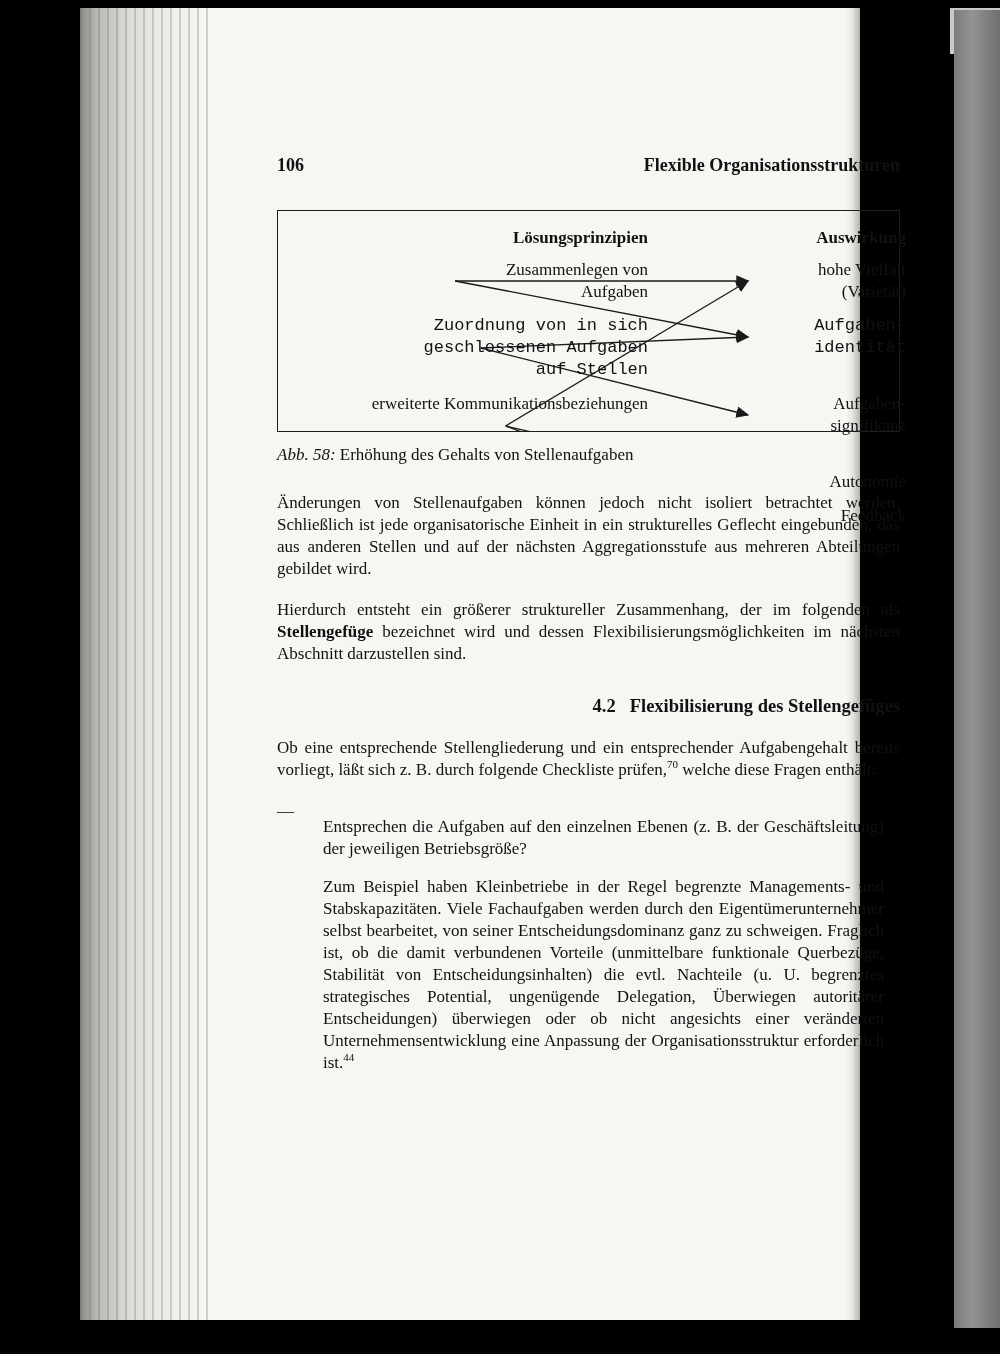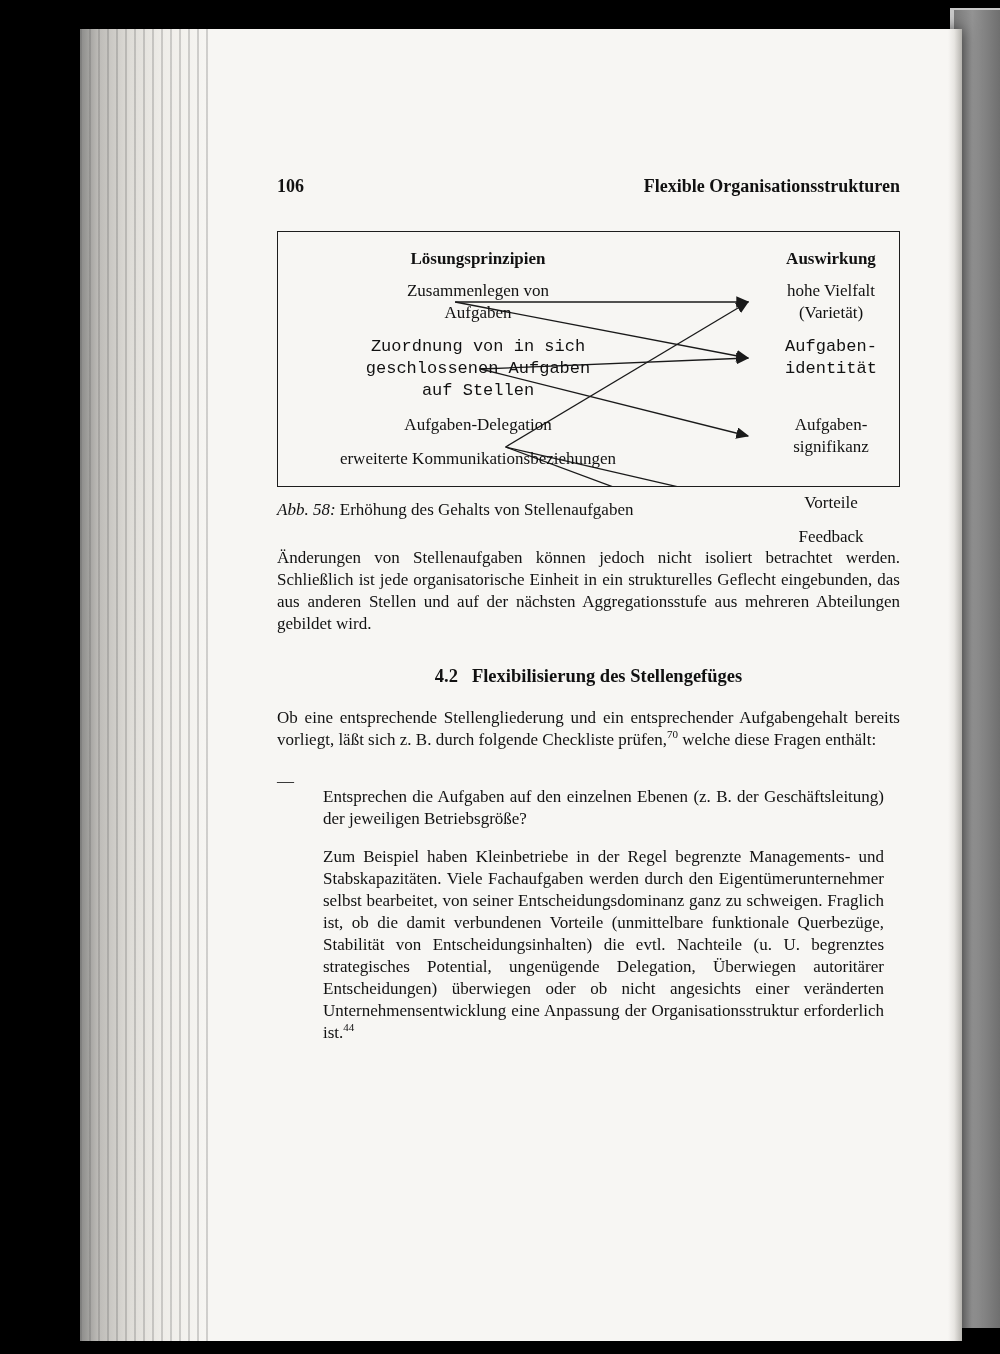--- a/index.html
+++ b/index.html
@@ -15,21 +15,21 @@
   .right-band{
     position:absolute; top:10px; bottom:26px; right:0; width:46px;
     background:linear-gradient(90deg,#7b7b7b 0,#939393 40%,#6f6f6f 100%);
   }
   .right-band-top{
     position:absolute; top:8px; right:0; width:50px; height:46px;
     background:#c9c9c9;
   }
   
   .page{
-    position:absolute; left:80px; top:29px; width:882px; height:1312px;
+    position:absolute; left:80px; top:8px; width:780px; height:1312px;
     background:#f7f6f3;
     box-shadow:0 0 14px rgba(0,0,0,.6);
   }
   
   .spine{
     position:absolute; left:0; top:0; bottom:0; width:130px;
     background:
       repeating-linear-gradient(90deg,
         rgba(90,90,90,.25) 0 2px, rgba(255,255,255,0) 2px 9px),
       linear-gradient(90deg,#8a8a88 0,#bdbbb7 14%,#dedcd7 38%,#efede9 64%,#f7f6f3 100%);
@@ -47,41 +47,41 @@
   .page-header{
     display:flex; justify-content:space-between;
     font-weight:bold; font-size:18px; margin-bottom:34px;
   }
   
   .figure-box{
     position:relative;
     border:1.6px solid #1d1d1d;
     padding:16px 30px 16px 30px;
     background:transparent;
-    text-align:center;
+    text-align:right;
   }
   .fig-col-left{position:relative; width:340px; z-index:2;}
   .fig-col-right{position:absolute; left:478px; top:16px; width:150px; z-index:2;}
   .fig-header{font-weight:bold; height:22px; margin-bottom:10px;}
   .slot-a{height:56px;} .slot-b{height:78px;font-family:Liberation Mono, monospace;} .slot-c{height:78px;}
   .slot-d{height:34px;} .slot-e{height:22px;}
   .fig-item,.fig-ritem{
     display:inline-block; white-space:pre-line; vertical-align:top;
   }
   .fig-arrows{
     position:absolute; left:0; top:0; width:100%; height:100%;
     z-index:1; pointer-events:none;
   }
   .figure-caption{margin:12px 0 26px 0; text-align:left;}
   .caption-label{font-style:italic;margin-top:31px;}
   
   .para{margin:7px 0 19px 0;}
   .section-heading{
     font-weight:bold; font-size:18.5px;
-    margin:30px 0 20px 0; text-align:center;
+    margin:30px 0 20px 0; text-align:right;
   }
   .section-heading .num{margin-right:14px;}
   sup{font-size:11px; line-height:0; vertical-align:super;}
   .bullet{display:flex; margin:0 0 19px 0;}
   .bullet-marker{width:30px; flex:0 0 30px;}
   .bullet-text{flex:1;}
   .bullet-text p{margin:16px;}
   b{font-weight:bold;}
 </style>
 </head>
@@ -119,44 +119,44 @@
           <line x1="311.171875" y1="305" x2="470" y2="305" stroke="#1a1a1a" stroke-width="1.3" marker-end="url(#ah)"></line>
         </svg>
 
       <div class="fig-col-left">
         <div class="fig-header">Lösungsprinzipien</div>
         <div class="slot-a"><span class="fig-item">Zusammenlegen von
 Aufgaben</span></div>
         <div class="slot-b"><span class="fig-item">Zuordnung von in sich
 geschlossenen Aufgaben
 auf Stellen</span></div>
-        <div class="slot-d"><span class="fig-item">Aufgaben-Delegation</span></div>
         <div class="slot-e"><span class="fig-item">erweiterte Kommunikationsbeziehungen</span></div>
       </div>
 
       <div class="fig-col-right">
         <div class="fig-header">Auswirkung</div>
         <div class="slot-a"><span class="fig-ritem">hohe Vielfalt
 (Varietät)</span></div>
         <div class="slot-b"><span class="fig-ritem">Aufgaben-
 identität</span></div>
         <div class="slot-c"><span class="fig-ritem">Aufgaben-
 signifikanz</span></div>
-        <div class="slot-d"><span class="fig-ritem">Vorteile</span></div>
+        <div class="slot-d"><span class="fig-ritem">Autonomie</span></div>
         <div class="slot-e"><span class="fig-ritem">Feedback</span></div>
       </div>
     </div>
 
     <div class="figure-caption">
       <span class="caption-label">Abb. 58:</span>
       <span>Erhöhung des Gehalts von Stellenaufgaben</span>
     </div>
 
     <p class="para">Änderungen von Stellenaufgaben können jedoch nicht isoliert betrachtet werden. Schließlich ist jede organisatorische Einheit in ein strukturelles Geflecht eingebunden, das aus anderen Stellen und auf der nächsten Aggregationsstufe aus mehreren Abteilungen gebildet wird.</p>
 
+    <p class="para"><span>Hierdurch entsteht ein größerer struktureller Zusammenhang, der im folgenden als </span><b>Stellengefüge</b><span> bezeichnet wird und dessen Flexibilisierungsmöglichkeiten im nächsten Abschnitt darzustellen sind.</span></p>
 
     <div class="section-heading">
       <span class="num">4.2</span><span>Flexibilisierung des Stellengefüges</span>
     </div>
 
     <p class="para"><span>Ob eine entsprechende Stellengliederung und ein entsprechender Aufgabengehalt bereits vorliegt, läßt sich z. B. durch folgende Checkliste prüfen,</span><sup>70</sup><span> welche diese Fragen enthält:</span></p>
 
     <div class="bullet">
       <div class="bullet-marker">—</div>
       <div class="bullet-text">

